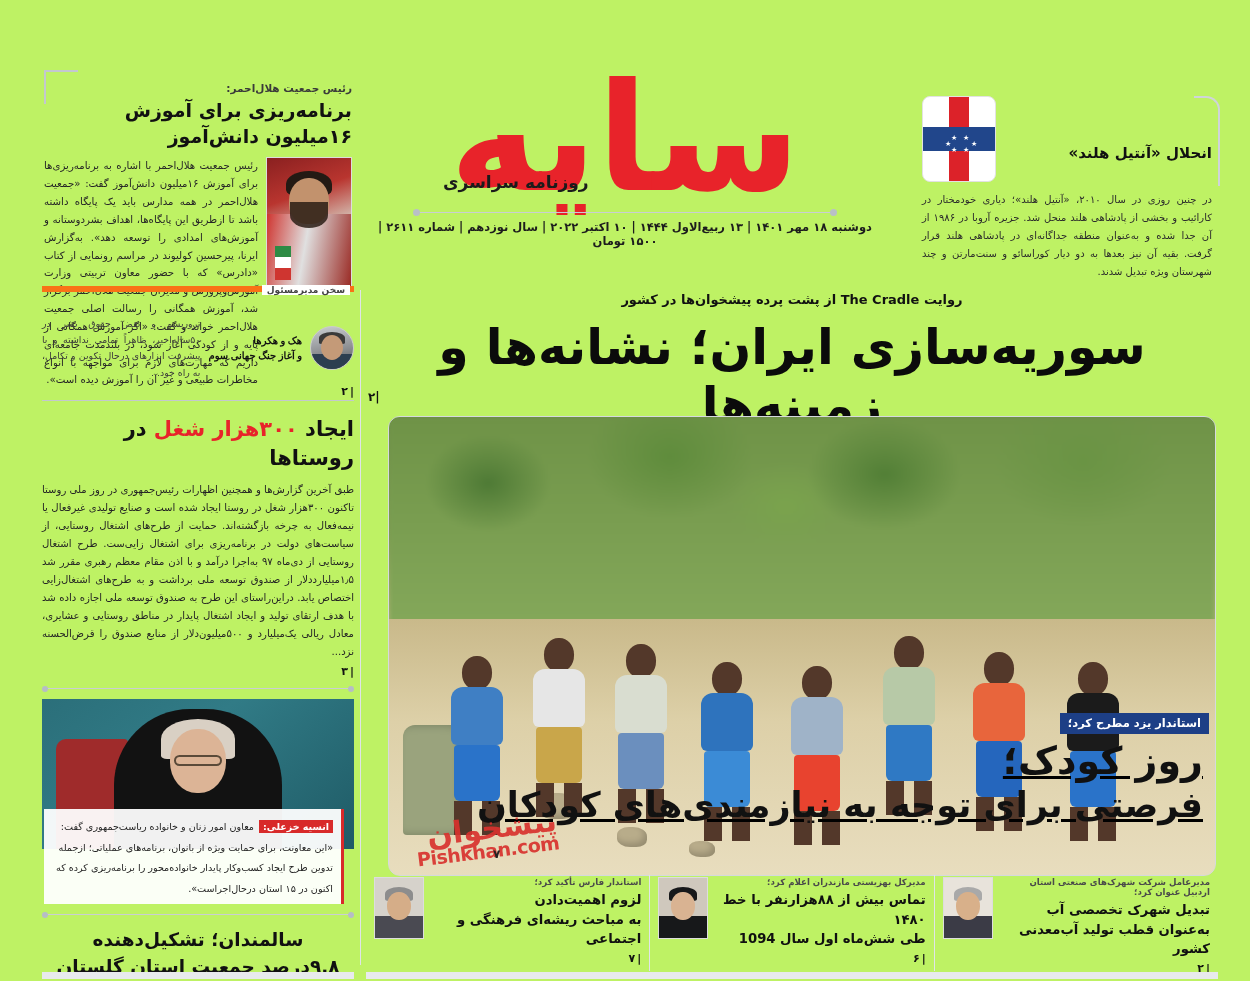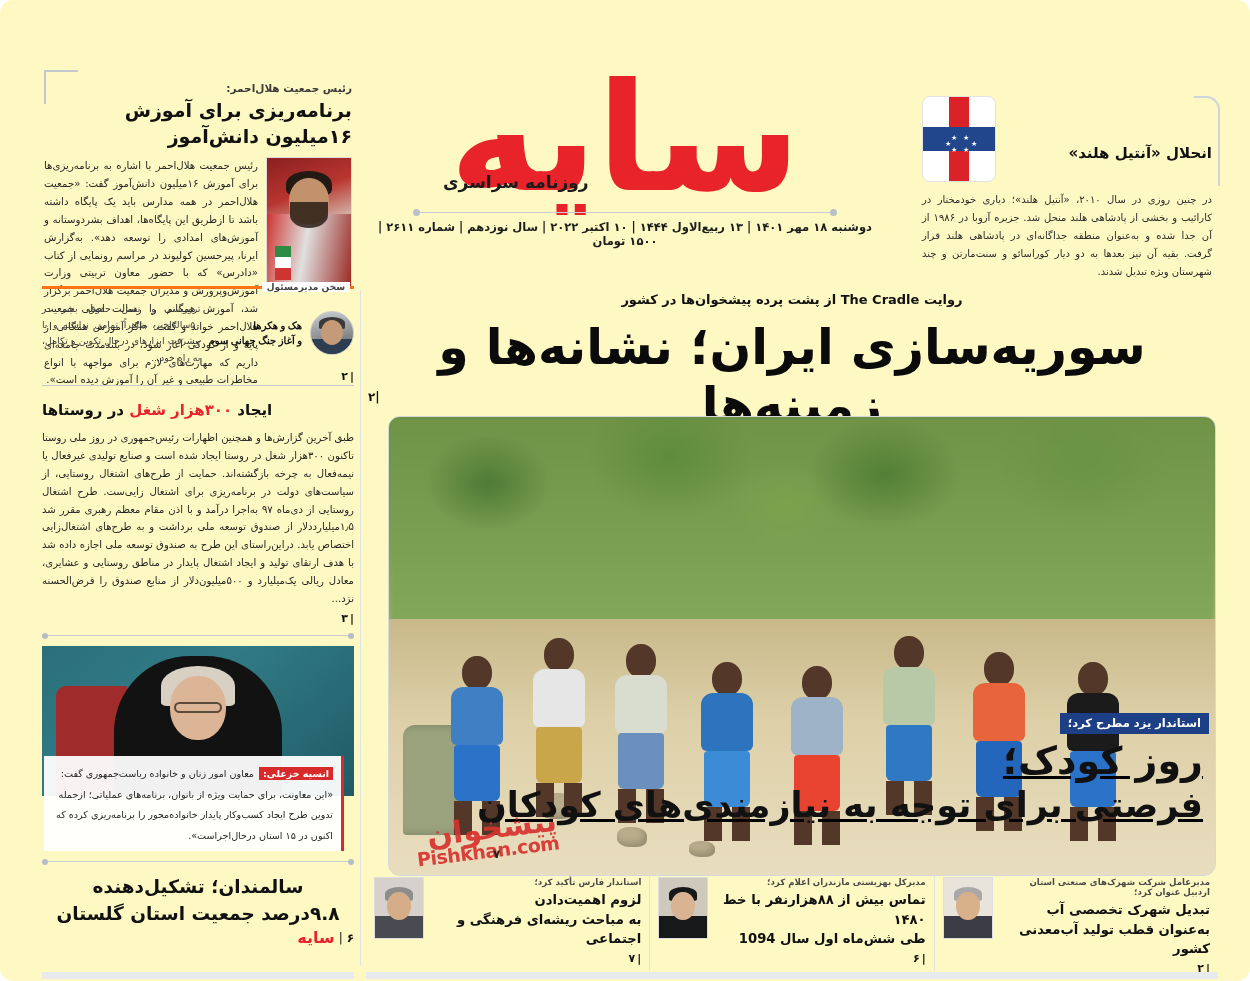--- a/index.html
+++ b/index.html
@@ -11,22 +11,21 @@
     background: #ffffff;
     font-family: "DejaVu Sans", "Liberation Sans", sans-serif;
     direction: rtl;
     overflow: hidden;
     position: relative;
   }
 
   .page {
     position: absolute;
     inset: 0;
-    background: #fef9c3;
-    border-radius: 13px;
+    background: #bef264;
   }
 
   
   .header {
     position: absolute;
     top: 0; left: 0; right: 0;
     height: 282px;
   }
 
   
@@ -241,22 +240,22 @@
   .col-left {
     position: absolute;
     left: 42px;
     top: 286px;
     width: 312px;
     bottom: 8px;
   }
 
   .editorial {
     position: relative;
-    border-top: 3px solid #f97316;
-    padding-top: 6px;
+    border-top: 6px solid #f97316;
+    padding-top: 18px;
   }
   .ed-label {
     font-size: 9px;
     color: #444;
     font-weight: 700;
     position: absolute;
     top: -7px;
     right: 4px;
     background: #fff;
     padding: 0 5px;
@@ -321,25 +320,25 @@
   }
   .pagenum::before { content: "|"; margin-left: 2px; color:#111; }
 
   .ed-underline {
     border-bottom: 1px solid #c3c8ce;
     margin-top: 2px;
   }
 
   .story-block { margin-top: 14px; }
   .hl-mid {
-    font-size: 15px;
+    font-size: 21px;
     font-weight: 800;
     color: #111;
     line-height: 1.4;
-    text-align: left;
+    text-align: right;
     letter-spacing: -.3px;
   }
   .hl-mid .red { color: #e8232a; }
   .body-text {
     margin-top: 8px;
     font-size: 10.1px;
     line-height: 1.78;
     color: #242424;
     text-align: justify;
   }

